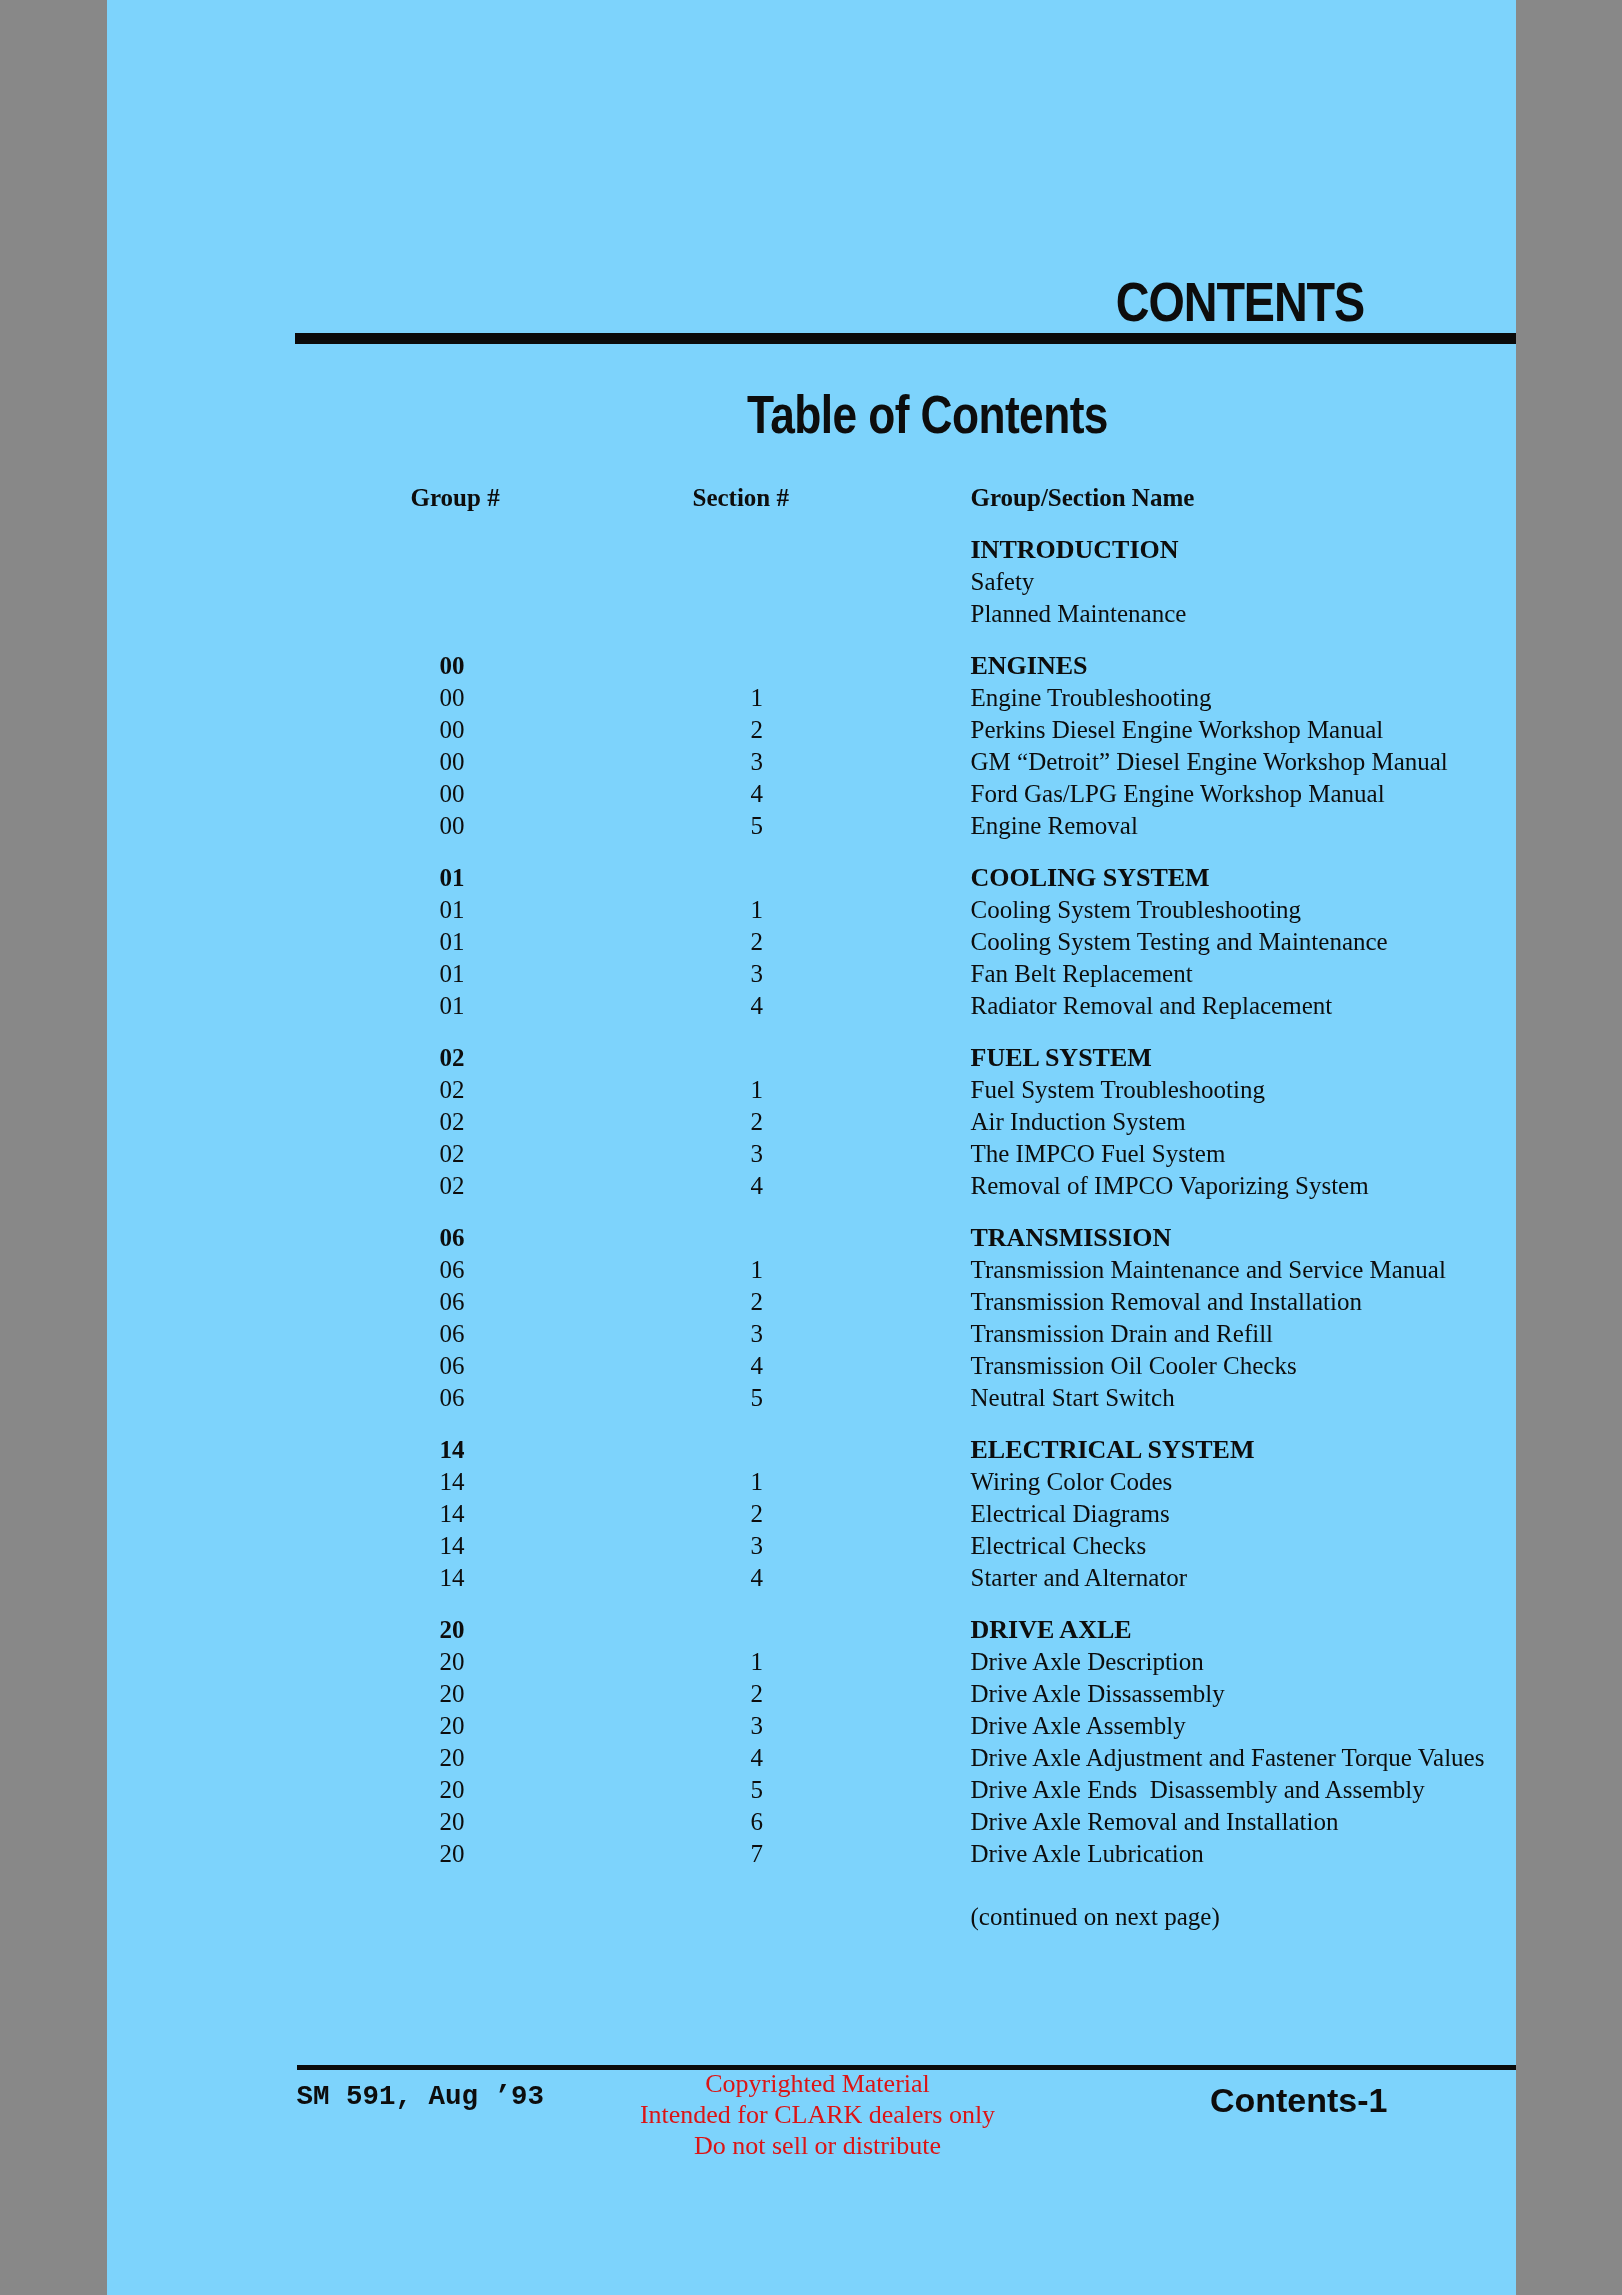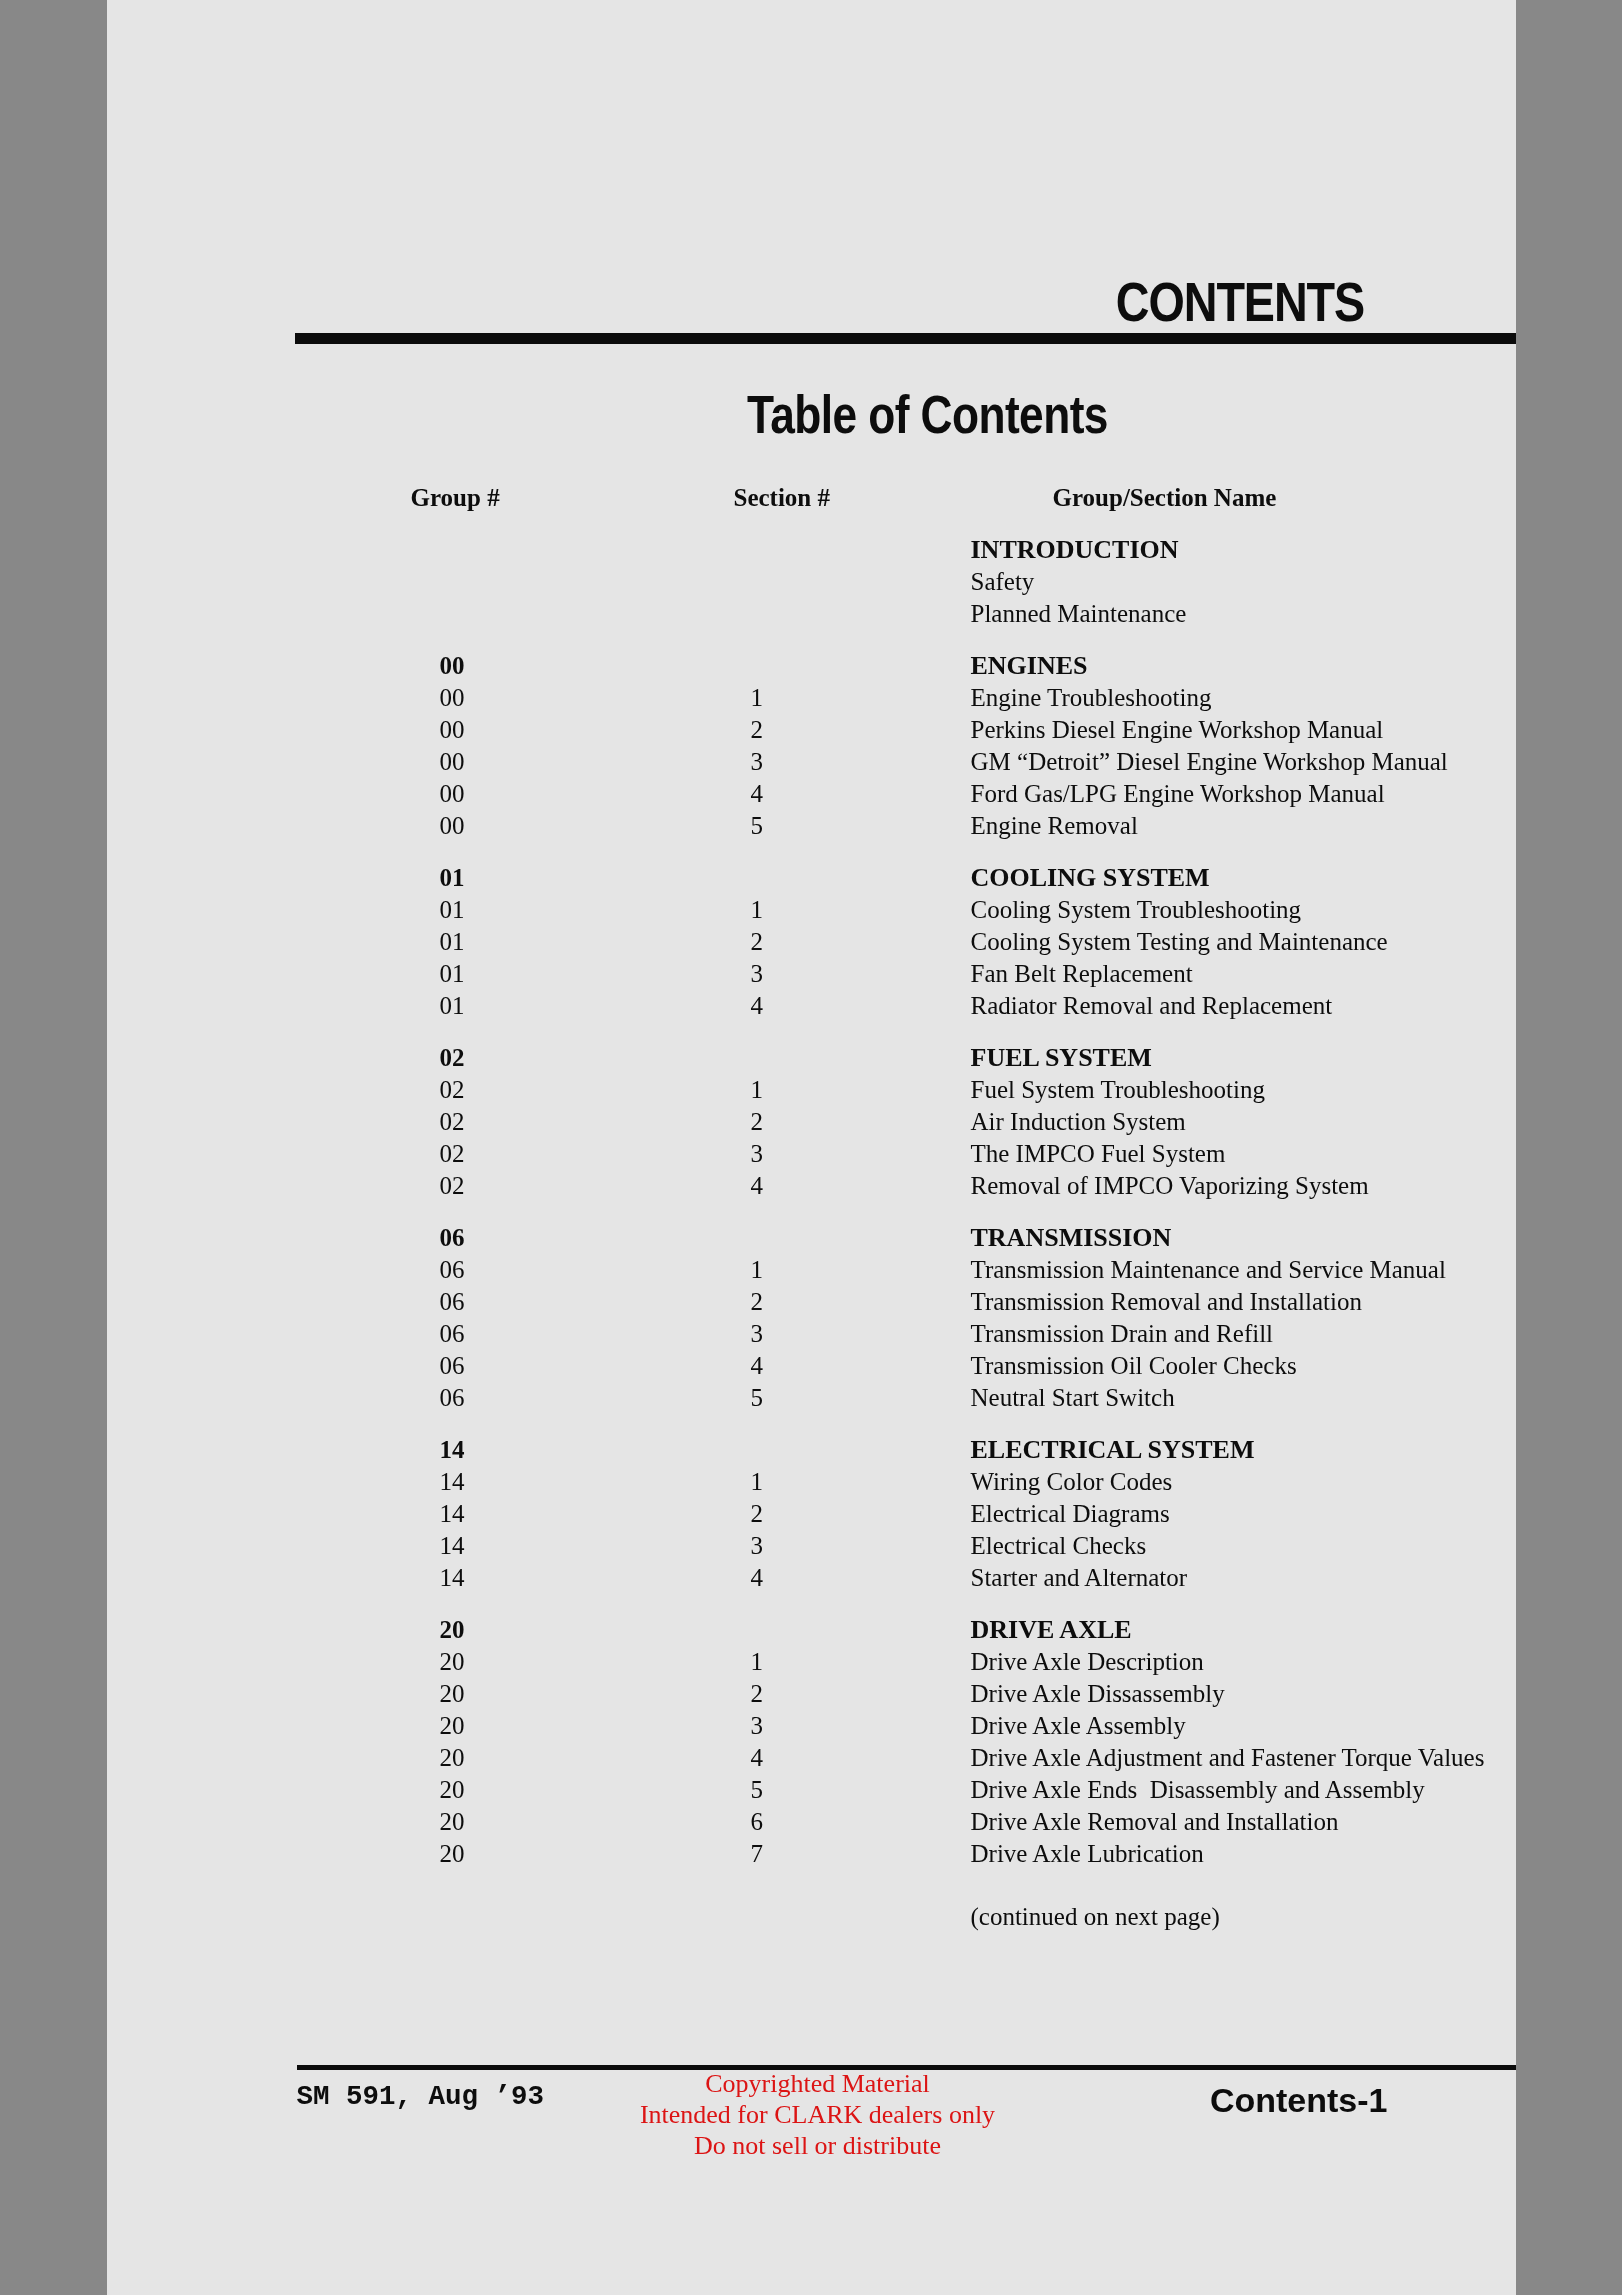--- a/index.html
+++ b/index.html
@@ -2,21 +2,21 @@
 <html style="font-size:10.5px"><head>
 <meta charset="utf-8">
 <style>
   * { margin: 0; padding: 0; box-sizing: border-box; }
   html, body { background: #888; }
   .page {
     position: relative;
     width: 1409px;
     height: 2295px;
     margin: 0 auto;
-    background: #e5e5e5;
+    background: #7dd3fc;
     color: #0d0d0d;
     overflow: hidden;
     font-family: "Liberation Serif", "DejaVu Serif", serif;
   }
 
   
   .contents-heading {
     position: absolute;
     top: 275px;
     right: 151px;
@@ -61,21 +61,21 @@
     width: 1190px;
     font-size: 25px;
   }
   .toc-row {
     display: grid;
     grid-template-columns: 282px 278px 1fr;
     line-height: 32px;
     min-height: 32px;
     align-items: baseline;
   }
-  .toc-head-row { font-weight: bold; gap: 41px; }
+  .toc-head-row { font-weight: bold; }
   .toc-section { margin-top: 20px; }
   .section-head { font-weight: bold; }
   .section-head .name-cell { font-size: 26px; }
   .num { padding-left: 29px; }
   .secnum { padding-left: 58px; }
   .name-cell { white-space: pre; }
   .continued-row { margin-top: 31px; }
   .continued-row .name-cell { font-weight: normal; }
 
   

